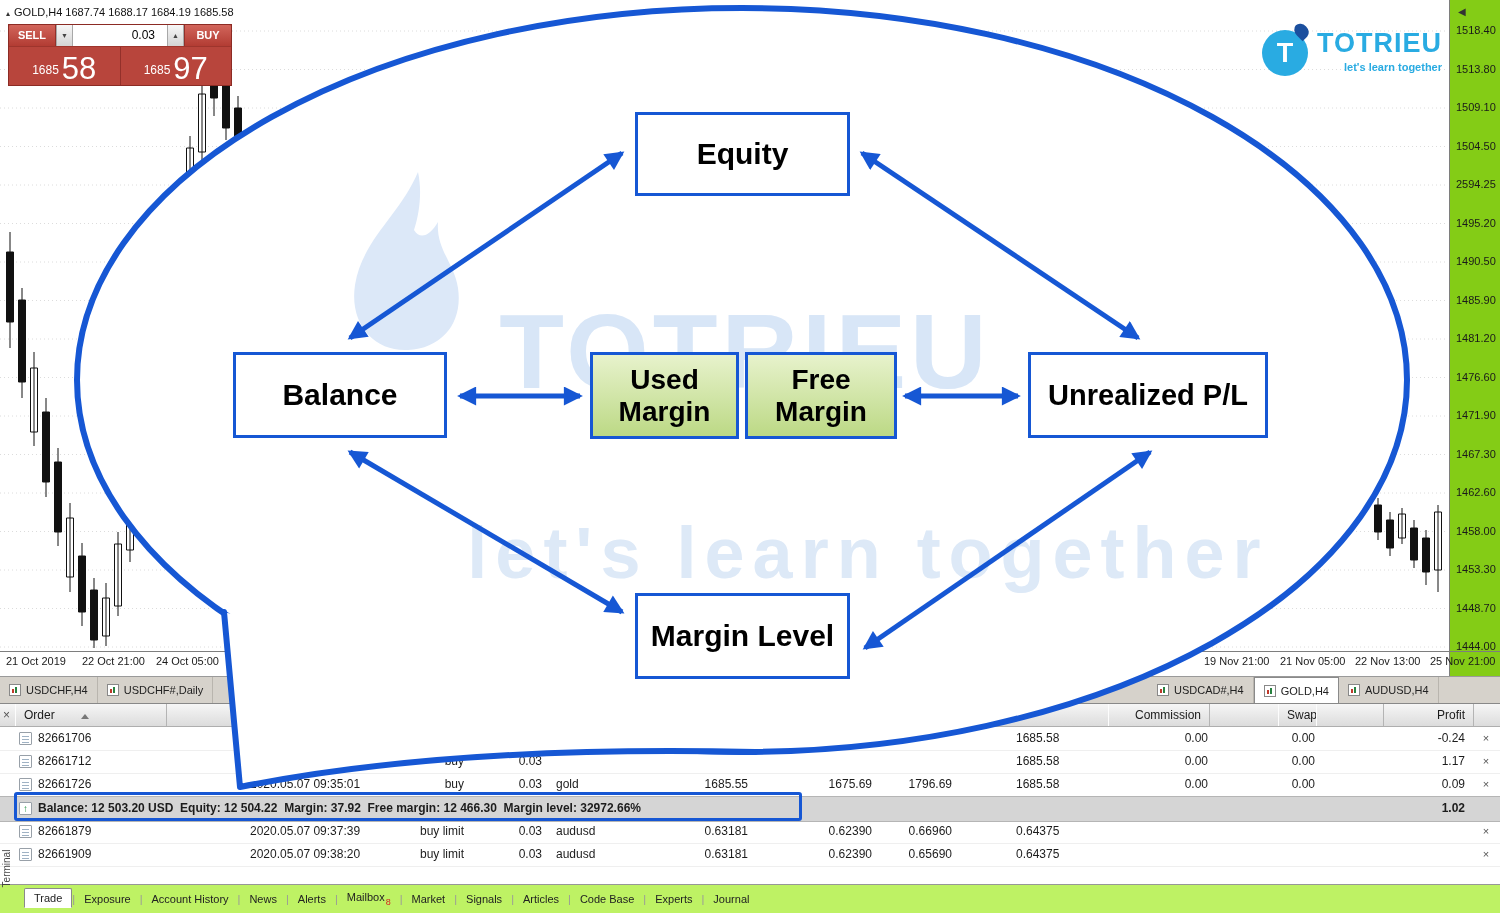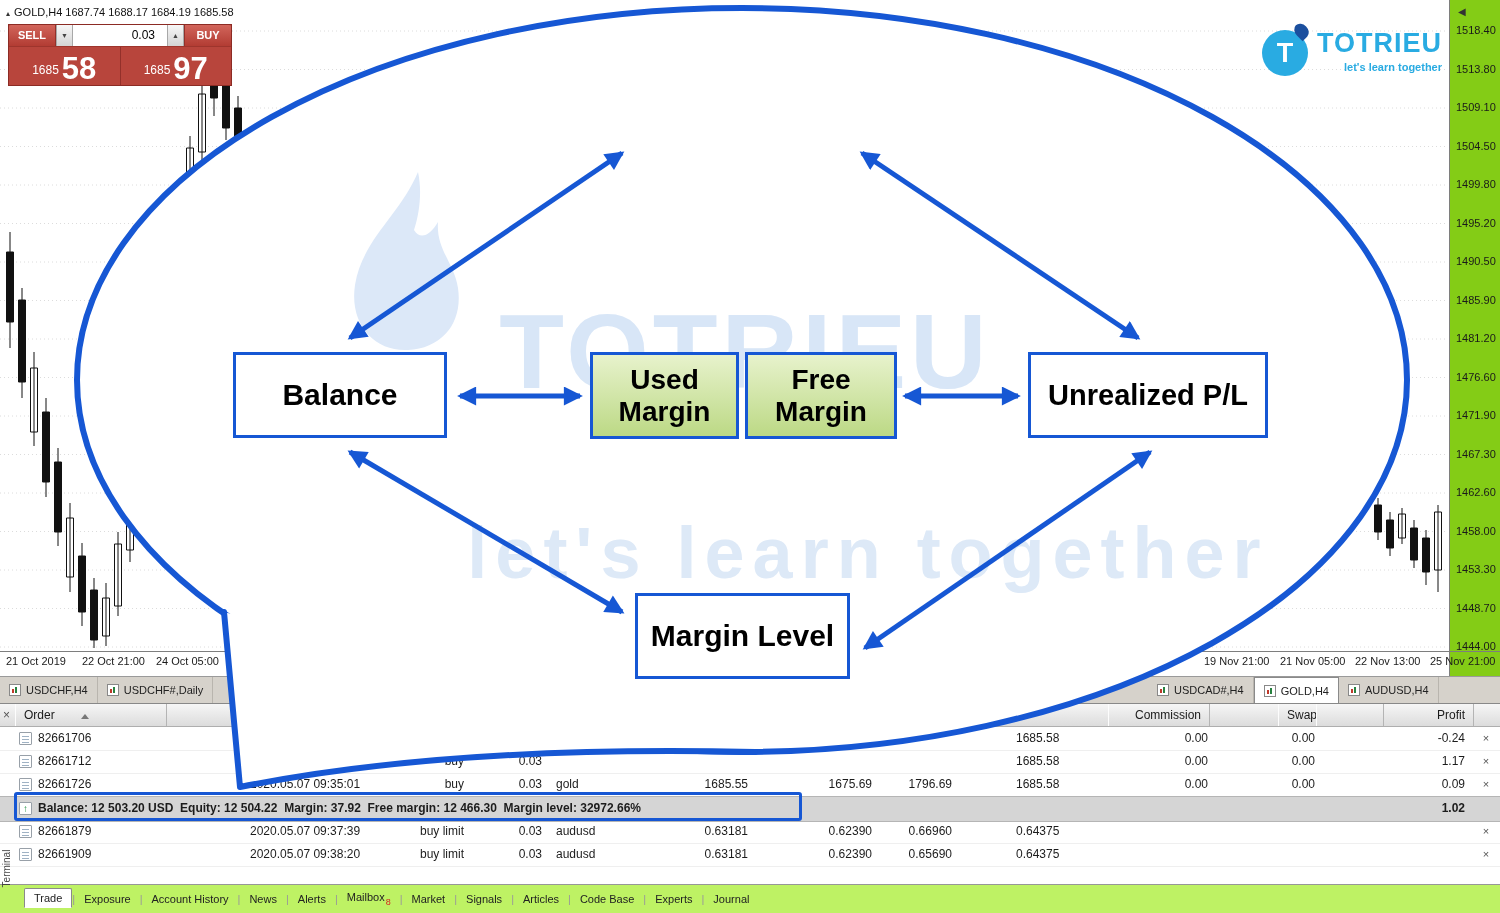--- a/index.html
+++ b/index.html
@@ -17,21 +17,21 @@
   #tradepanel{position:absolute;left:8px;top:24px;width:224px;height:62px;background:#b8453c;border:1px solid #8c2b24;border-radius:0;z-index:3;box-sizing:border-box}
   #tp-row1{display:flex;height:21px;border-bottom:1px solid #9e352d}
   .tpbtn{width:46px;font-size:11px;font-weight:bold;color:#fff;text-align:center;line-height:21px;background:linear-gradient(#d2655b,#b23c33)}
   #sellbtn{border-right:1px solid #93302a;border-radius:2px 0 0 0}
   #buybtn{border-left:1px solid #93302a;border-radius:0 2px 0 0}
   .tpstep{width:17px;background:linear-gradient(#f7f7f7,#d4d4d4);color:#444;font-size:7px;text-align:center;line-height:21px;border-left:1px solid #a8a8a8;border-right:1px solid #a8a8a8;box-sizing:border-box}
   #volfield{flex:1;background:#fff;color:#000;font-size:12px;line-height:21px;text-align:right;padding-right:12px}
   #tp-row2{display:flex;height:38px}
   .bigprice{flex:1;display:flex;align-items:flex-end;justify-content:center;color:#fff;padding-bottom:3px}
   .bigprice .sm{font-size:12px;margin:0 3px 5px 0}
-  .bigprice .lg{font-size:31px;font-weight:bold;line-height:.85}
+  .bigprice .lg{font-size:31px;font-weight:normal;line-height:.85}
   #sellprice{border-right:1px solid #93302a}
   
   #logo{position:absolute;left:1262px;top:30px;display:flex;gap:9px;z-index:3;align-items:flex-start}
   #logomark{position:relative;width:46px;height:46px;border-radius:50%;background:#29abe2;color:#fff;font-weight:bold;font-size:27px;display:flex;align-items:center;justify-content:center}
   #logomark i{position:absolute;right:0;top:-7px;width:13px;height:16px;background:#1b4f9e;border-radius:50% 0 50% 50%;transform:rotate(135deg)}
   #logotext{display:flex;flex-direction:column;align-items:flex-end}
   #brand{font-size:27px;font-weight:bold;color:#29abe2;letter-spacing:1px;line-height:1}
   #tagline{font-size:11px;font-weight:bold;color:#29abe2;margin-top:4px}
   
   #charttabs{position:absolute;left:0;top:676px;width:1500px;height:27px;background:#d6d2cb;border-top:1px solid #9a9a9a;z-index:2;box-sizing:border-box}
@@ -164,21 +164,21 @@
       <div id="brand">TOTRIEU</div>
       <div id="tagline">let's learn together</div>
     </div>
   </div>
 
   <div id="price-axis">
     <span class="pl" style="top:24px">1518.40</span>
     <span class="pl" style="top:63px">1513.80</span>
     <span class="pl" style="top:101px">1509.10</span>
     <span class="pl" style="top:140px">1504.50</span>
-    <span class="pl" style="top:178px">1499.80</span>
+    <span class="pl" style="top:178px">2594.25</span>
     <span class="pl" style="top:217px">1495.20</span>
     <span class="pl" style="top:255px">1490.50</span>
     <span class="pl" style="top:294px">1485.90</span>
     <span class="pl" style="top:332px">1481.20</span>
     <span class="pl" style="top:371px">1476.60</span>
     <span class="pl" style="top:409px">1471.90</span>
     <span class="pl" style="top:448px">1467.30</span>
     <span class="pl" style="top:486px">1462.60</span>
     <span class="pl" style="top:525px">1458.00</span>
     <span class="pl" style="top:563px">1453.30</span>
@@ -341,20 +341,21 @@
     <g>
       <line class="arrow" x1="350" y1="338" x2="622" y2="153"></line>
       <line class="arrow" x1="862" y1="153" x2="1138" y2="338"></line>
       <line class="arrow" x1="460" y1="396" x2="580" y2="396"></line>
       <line class="arrow" x1="905" y1="396" x2="1018" y2="396"></line>
       <line class="arrow" x1="350" y1="452" x2="622" y2="612"></line>
       <line class="arrow" x1="865" y1="648" x2="1150" y2="452"></line>
     </g>
   </svg>
 
+  <div class="node" id="nEquity">Equity</div>
   <div class="node" id="nBalance">Balance</div>
   <div class="node" id="nUsed">Used Margin</div>
   <div class="node" id="nFree">Free Margin</div>
   <div class="node" id="nMargin">Margin Level</div>
   <div class="node" id="nUnreal">Unrealized P/L</div>
 
   <div id="balhl"></div>
 
   <div id="btabs">
     <span class="tbtab active">Trade</span>

